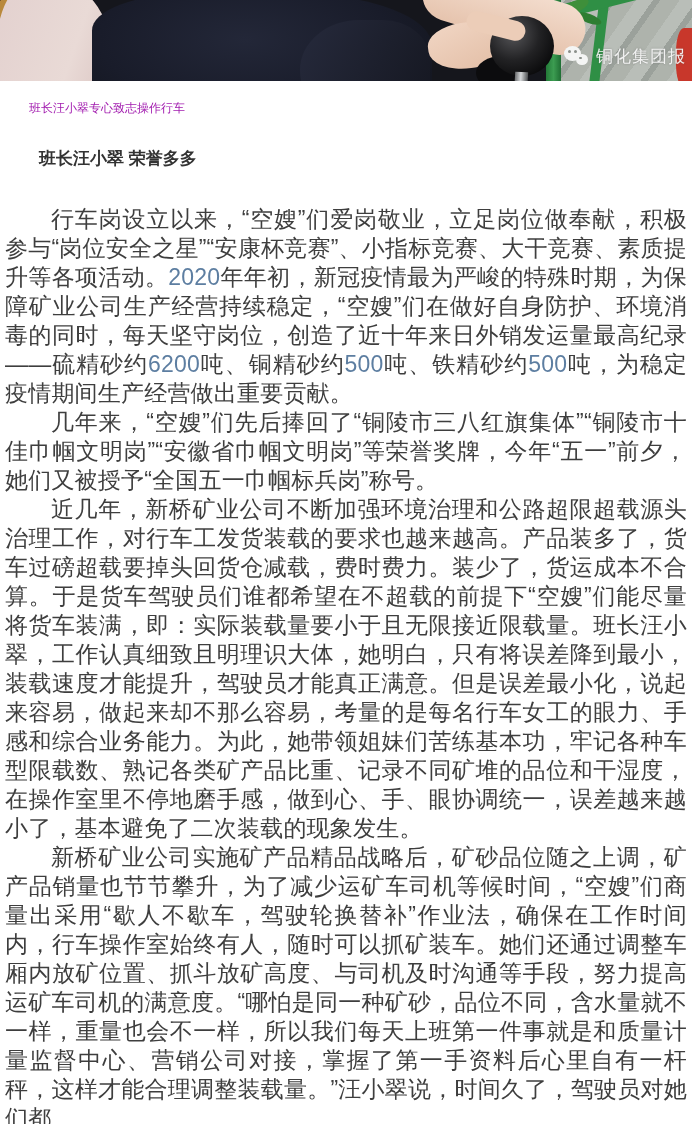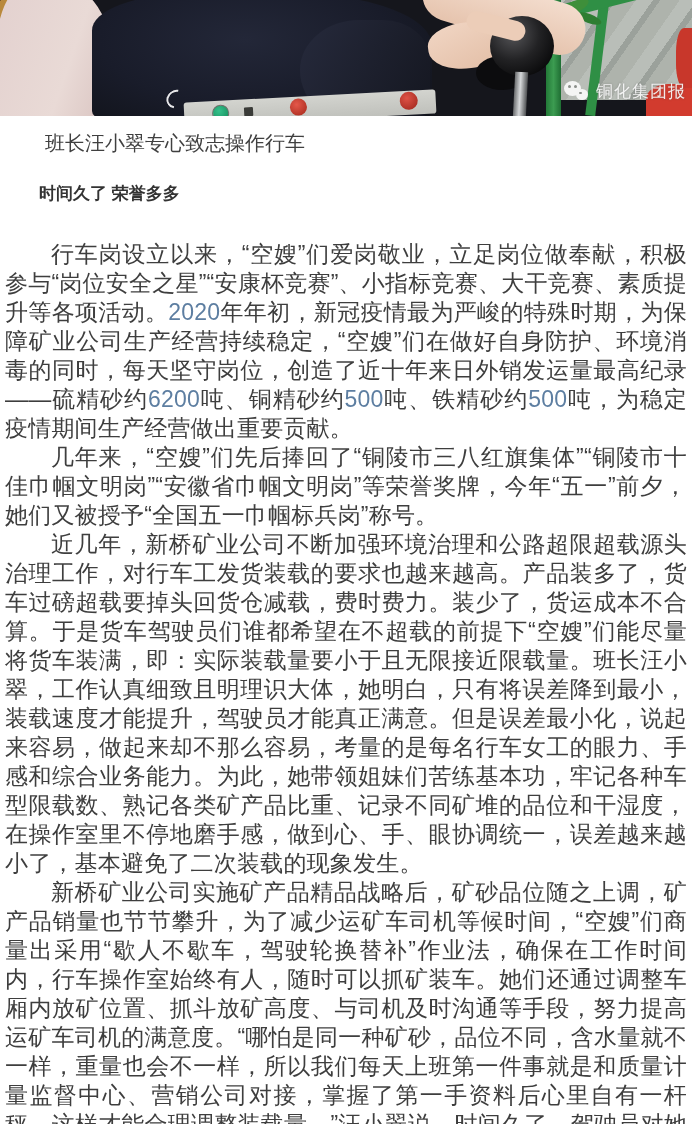--- a/index.html
+++ b/index.html
@@ -3,21 +3,21 @@
 <meta charset="utf-8">
 <style>
   html,body{margin:0;padding:0;}
   body{
     width:692px;height:1124px;overflow:hidden;background:#ffffff;
     font-family:"Liberation Sans","DejaVu Sans",sans-serif;
   }
   .article{width:692px;}
 
   
-  .photo{position:relative;width:692px;height:116px;overflow:hidden;background:#15161c;}
+  .photo{position:relative;width:692px;height:81px;overflow:hidden;background:#15161c;}
   .photo *{position:absolute;}
   .ph-chair-edge{left:-14px;top:-20px;width:120px;height:170px;background:linear-gradient(100deg,#e3d1cf 0%,#e9dad6 60%,#d8c2bf 100%);border-left:7px solid #b9893c;border-radius:38% 62% 55% 45%;transform:rotate(9deg);}
   .ph-person{left:92px;top:-6px;width:340px;height:130px;background:radial-gradient(ellipse at 45% 35%,#232738 0%,#191c2a 55%,#101218 100%);border-radius:28% 40% 10% 10%;}
   .ph-person-fold{left:300px;top:20px;width:130px;height:110px;background:linear-gradient(120deg,#262a3c,#14161f);border-radius:50% 40% 30% 60%;}
   .ph-logo{left:166px;top:90px;width:16px;height:14px;border:2px solid #e8e8ea;border-radius:50%;border-right-color:transparent;border-bottom-color:transparent;transform:rotate(-35deg);}
   .ph-concrete{left:548px;top:0;width:144px;height:100px;background:repeating-linear-gradient(125deg,#b9beb8 0 14px,#9ba19b 14px 20px,#aeb3ac 20px 36px);}
   .ph-green-v1{left:546px;top:0;width:15px;height:116px;background:linear-gradient(90deg,#237a38,#3c9c51,#1f6e33);}
   .ph-green-v2{left:592px;top:4px;width:10px;height:112px;background:#2f8f45;transform:rotate(7deg);}
   .ph-green-h{left:556px;top:-4px;width:80px;height:14px;background:#2f8f45;transform:rotate(-14deg);}
   .ph-leaf1{left:556px;top:2px;width:34px;height:12px;background:#3e8f3a;border-radius:50% 50% 50% 50%;transform:rotate(-25deg);}
@@ -41,21 +41,21 @@
   .wm-icon{position:relative;width:26px;height:22px;}
   .wm-bubble-big{position:absolute;left:0;top:0;width:17px;height:15px;background:#f4f5f4;border-radius:50%;}
   .wm-bubble-small{position:absolute;left:12px;top:8px;width:12px;height:11px;background:#f4f5f4;border-radius:50%;}
   .wm-eye1{position:absolute;left:4px;top:4px;width:3px;height:3px;background:#8a8f8a;border-radius:50%;}
   .wm-eye2{position:absolute;left:10px;top:4px;width:3px;height:3px;background:#8a8f8a;border-radius:50%;}
   .wm-eye3{position:absolute;left:15px;top:11px;width:2.5px;height:2.5px;background:#8a8f8a;border-radius:50%;}
   .wm-text{color:rgba(250,250,250,.92);font-size:17px;letter-spacing:1px;text-shadow:0 0 2px rgba(90,90,90,.5);}
 
   
   .content{padding:0 5px;color:#3e3e3e;}
-  .caption{margin:16px 0 0;font-size:20px;line-height:22px;color:#404040;text-indent:2em;}
+  .caption{margin:16px 0 0;font-size:12px;line-height:22px;color:#a21caf;text-indent:2em;}
   .heading{margin:28px 0 34px;font-size:17px;line-height:24px;font-weight:bold;color:#333333;text-indent:2em;}
   .para{margin:0;font-size:23px;line-height:29px;text-indent:2em;text-align:justify;letter-spacing:0.2px;}
   .num{color:#5d7ea1;}
 </style>
 </head>
 <body>
 
 <div class="article">
 
   <div class="photo">
@@ -91,21 +91,21 @@
         <span class="wm-bubble-small"></span>
         <span class="wm-eye3"></span>
       </span>
       <span class="wm-text">铜化集团报</span>
     </div>
   </div>
 
   <div class="content">
     <p class="caption">班长汪小翠专心致志操作行车</p>
 
-    <h2 class="heading">时间久了 荣誉多多</h2>
+    <h2 class="heading">班长汪小翠 荣誉多多</h2>
     <p class="para">行车岗设立以来，“空嫂”们爱岗敬业，立足岗位做奉献，积极参与“岗位安全之星”“安康杯竞赛”、小指标竞赛、大干竞赛、素质提升等各项活动。<span class="num">2020</span>年年初，新冠疫情最为严峻的特殊时期，为保障矿业公司生产经营持续稳定，“空嫂”们在做好自身防护、环境消毒的同时，每天坚守岗位，创造了近十年来日外销发运量最高纪录——硫精砂约<span class="num">6200</span>吨、铜精砂约<span class="num">500</span>吨、铁精砂约<span class="num">500</span>吨，为稳定疫情期间生产经营做出重要贡献。</p>
     <p class="para">几年来，“空嫂”们先后捧回了“铜陵市三八红旗集体”“铜陵市十佳巾帼文明岗”“安徽省巾帼文明岗”等荣誉奖牌，今年“五一”前夕，她们又被授予“全国五一巾帼标兵岗”称号。</p>
 
     <p class="para">近几年，新桥矿业公司不断加强环境治理和公路超限超载源头治理工作，对行车工发货装载的要求也越来越高。产品装多了，货车过磅超载要掉头回货仓减载，费时费力。装少了，货运成本不合算。于是货车驾驶员们谁都希望在不超载的前提下“空嫂”们能尽量将货车装满，即：实际装载量要小于且无限接近限载量。班长汪小翠，工作认真细致且明理识大体，她明白，只有将误差降到最小，装载速度才能提升，驾驶员才能真正满意。但是误差最小化，说起来容易，做起来却不那么容易，考量的是每名行车女工的眼力、手感和综合业务能力。为此，她带领姐妹们苦练基本功，牢记各种车型限载数、熟记各类矿产品比重、记录不同矿堆的品位和干湿度，在操作室里不停地磨手感，做到心、手、眼协调统一，误差越来越小了，基本避免了二次装载的现象发生。</p>
     <p class="para">新桥矿业公司实施矿产品精品战略后，矿砂品位随之上调，矿产品销量也节节攀升，为了减少运矿车司机等候时间，“空嫂”们商量出采用“歇人不歇车，驾驶轮换替补”作业法，确保在工作时间内，行车操作室始终有人，随时可以抓矿装车。她们还通过调整车厢内放矿位置、抓斗放矿高度、与司机及时沟通等手段，努力提高运矿车司机的满意度。“哪怕是同一种矿砂，品位不同，含水量就不一样，重量也会不一样，所以我们每天上班第一件事就是和质量计量监督中心、营销公司对接，掌握了第一手资料后心里自有一杆秤，这样才能合理调整装载量。”汪小翠说，时间久了，驾驶员对她们都</p>
   </div>
 
 </div>
 
 </body></html>

